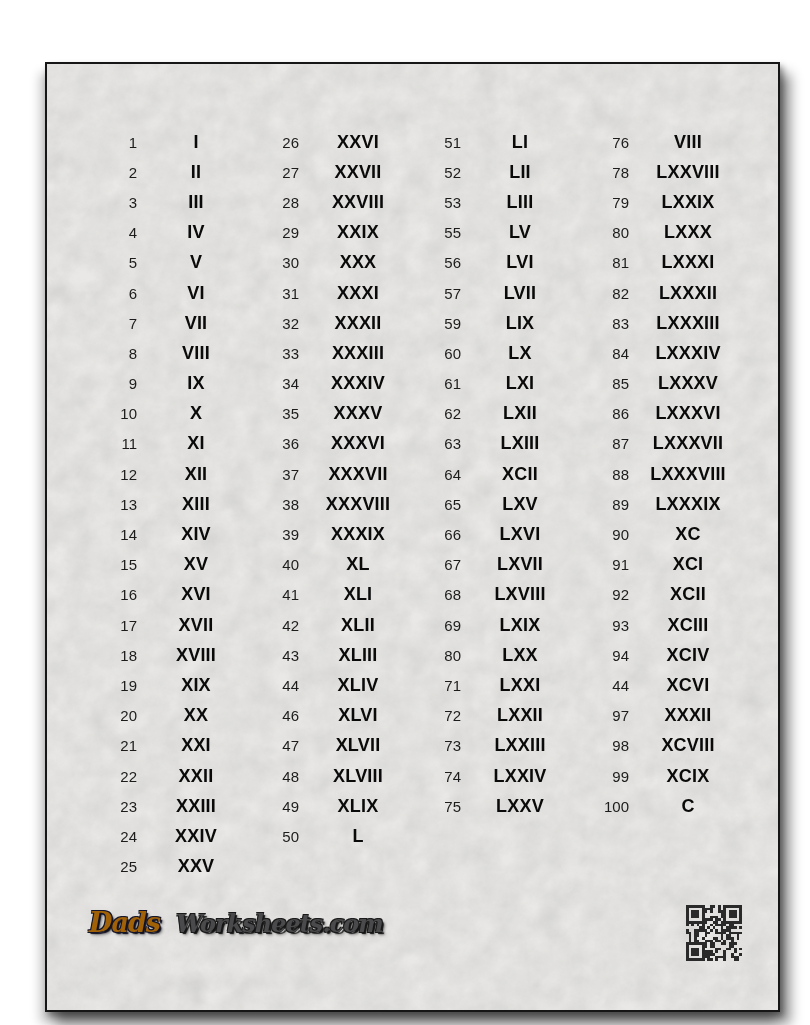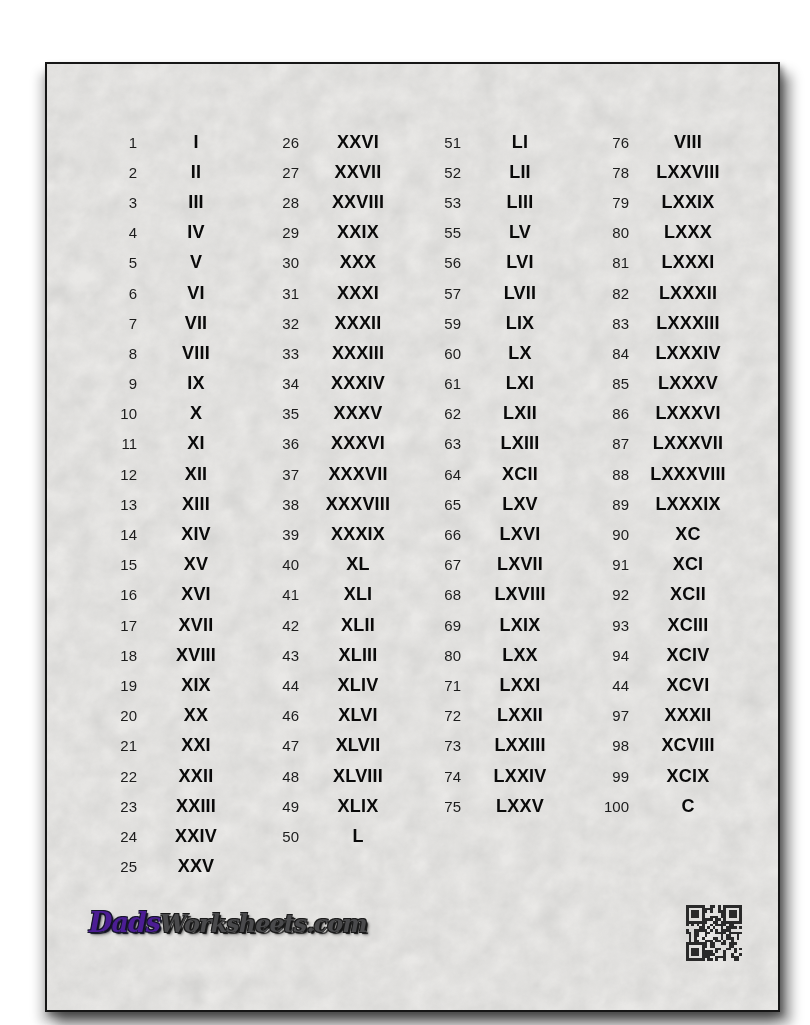--- a/index.html
+++ b/index.html
@@ -65,31 +65,32 @@
     position:absolute;
     left:42px; top:843px;
     font-family:"DejaVu Serif", serif;
     font-style:italic;
     font-weight:bold;
     font-size:27px;
     letter-spacing:-1px;
     white-space:nowrap;
   }
   .logo .part1 {
-    color:#4c1d95;
+    color:#a16207;
     text-shadow:-1px -1px 0 #15152a, 1px -1px 0 #15152a,
                 -1px 1px 0 #15152a, 2px 2px 1px #101020,
                 3px 3px 3px rgba(0,0,0,0.45);
   }
   .logo .part2 {
     color:#4a4a4c;
     font-size:24px;
     text-shadow:-1px -1px 0 #1a1a1a, 1px -1px 0 #1a1a1a,
                 -1px 1px 0 #1a1a1a, 2px 2px 1px #141414,
                 3px 3px 3px rgba(0,0,0,0.45);
+    padding-left:16px;
   }
   .qr {
     position:absolute;
     left:639px; top:841px;
     width:56px; height:56px;
   }
   .qr svg { width:100%; height:100%; display:block; }
 </style>
 </head>
 <body>

